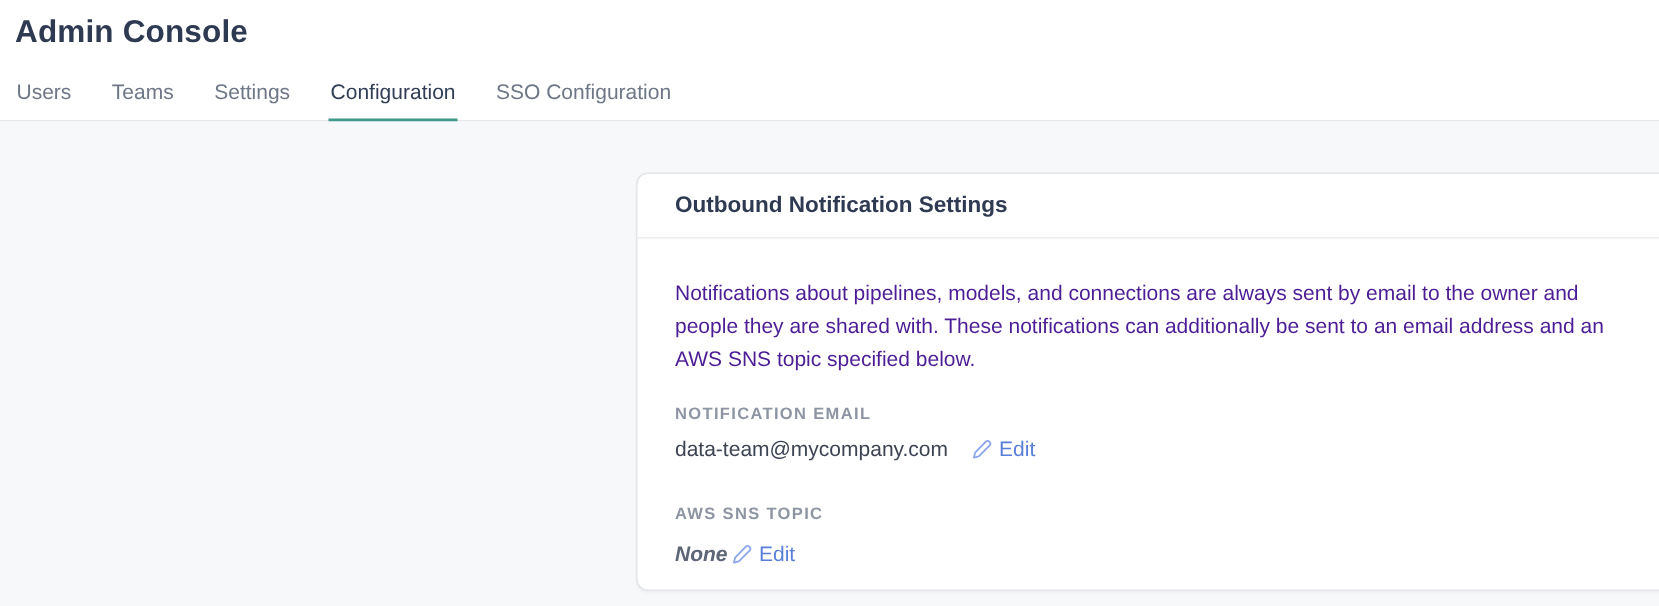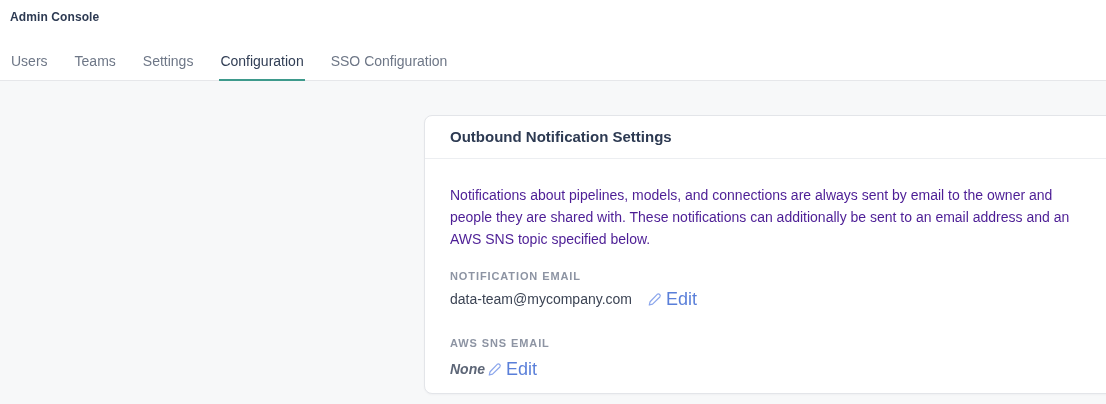--- a/index.html
+++ b/index.html
@@ -15,21 +15,21 @@
   .header {
     position: absolute;
     top: 0; left: 0;
     width: 1106px; height: 81px;
     background: #ffffff;
     border-bottom: 1px solid #e6e7ea;
   }
   .page-title {
     position: absolute;
     left: 10px; top: 10px;
-    font-size: 12px;
+    font-size: 21px;
     font-weight: 700;
     color: #2d3a52;
     letter-spacing: 0.1px;
   }
   .tabs {
     position: absolute;
     left: 10px; bottom: -1px;
     display: flex;
     gap: 25px;
   }
@@ -95,21 +95,21 @@
     font-size: 14px;
     line-height: 17px;
     color: #3c4454;
   }
   .field-row.spaced { margin-top: 27px; }
   .value-italic { font-style: italic; color: #5d6677; font-weight: bold; }
   .edit-link {
     display: inline-flex;
     align-items: center;
     color: #5a7fd9;
-    font-size: 18px;
+    font-size: 14px;
     text-decoration: none;
     cursor: pointer;
   }
   .edit-link.gap-wide { margin-left: 15px; }
   .edit-link.gap-tight { margin-left: 2px; }
   .pencil-icon {
     width: 15px; height: 15px;
     color: #8ba6ec;
     margin-right: 4px;
     display: inline-block;
@@ -148,21 +148,21 @@
                 <path d="M10.9 2.5a2 2 0 0 1 2.8 2.8L5.9 13 2.4 13.9 3.3 10.4 Z"></path>
               </svg>
             </span>
             <span>Edit</span>
           </a>
         </div>
       </div>
 
       <div>
         <div class="field-row spaced" style="margin-bottom:0;">
-          <div class="field-label" style="margin-bottom:0;">AWS SNS EMAIL</div>
+          <div class="field-label" style="margin-bottom:0;">AWS SNS TOPIC</div>
         </div>
         <div class="field-row" style="margin-top:9px;">
           <span class="value-italic">None</span>
           <a class="edit-link gap-tight">
             <span class="pencil-icon">
               <svg viewBox="0 0 16 16" fill="none" stroke="currentColor" stroke-width="1.3" stroke-linejoin="round" stroke-linecap="round">
                 <path d="M10.9 2.5a2 2 0 0 1 2.8 2.8L5.9 13 2.4 13.9 3.3 10.4 Z"></path>
               </svg>
             </span>
             <span>Edit</span>

